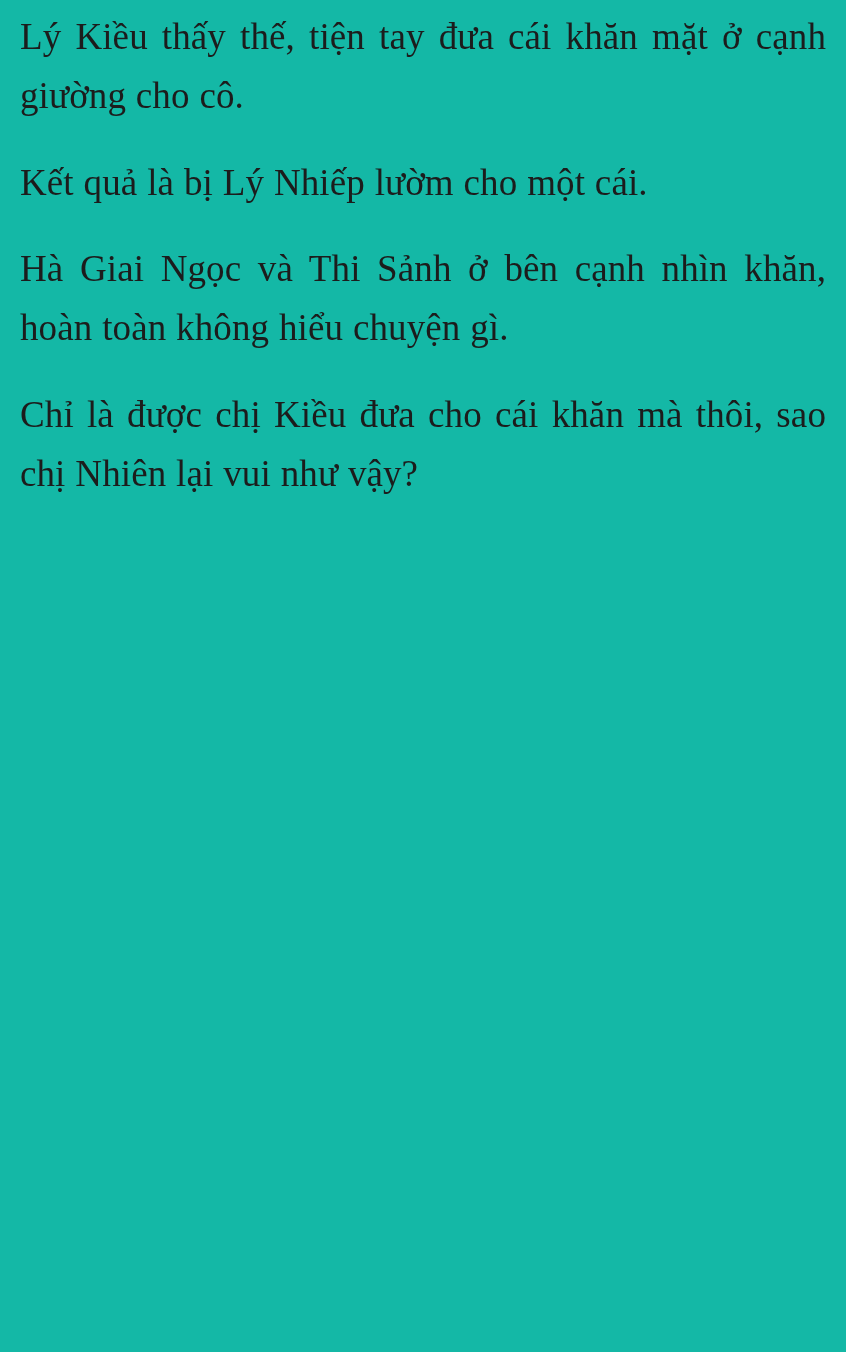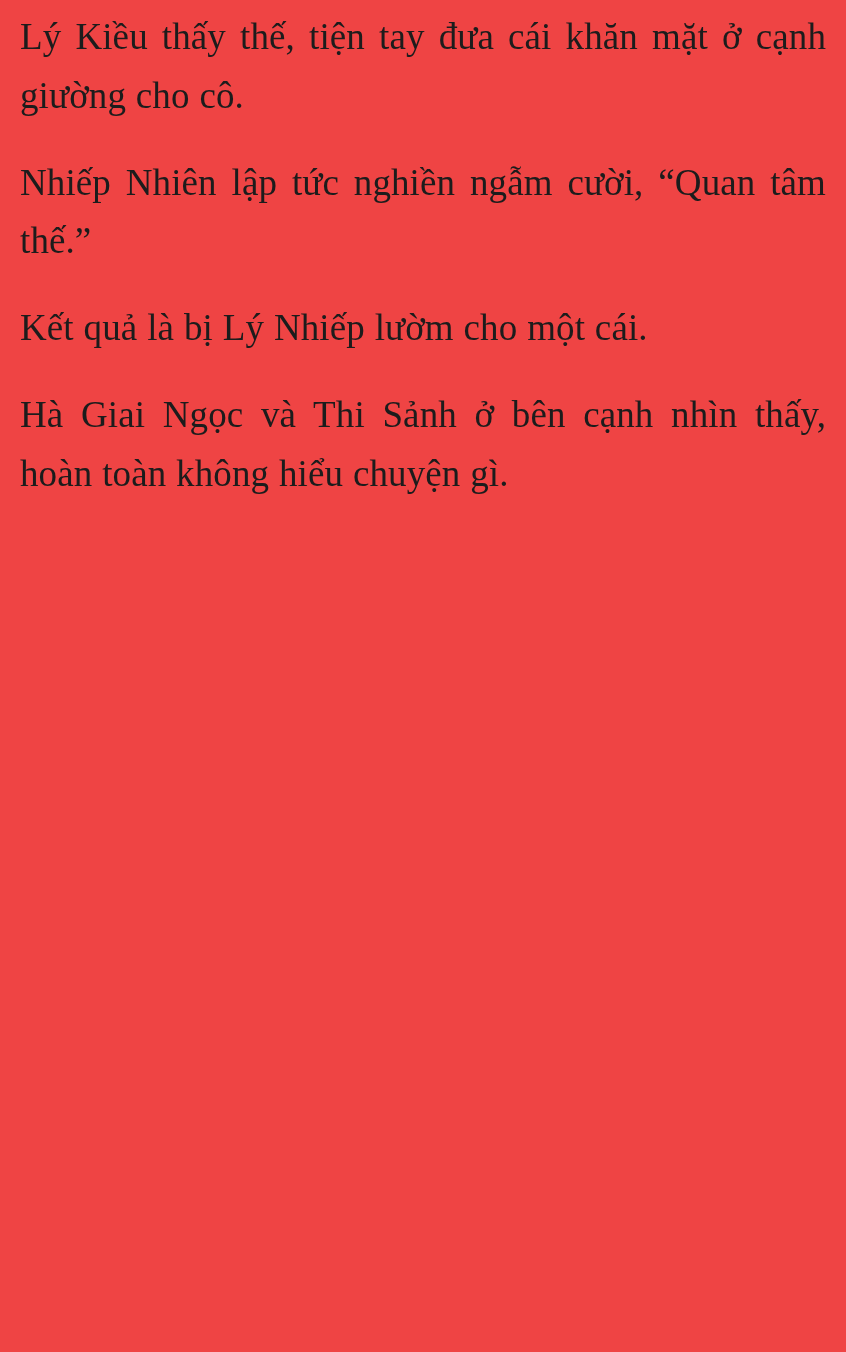--- a/index.html
+++ b/index.html
@@ -12,21 +12,21 @@
     height: 1352px;
     overflow: hidden;
     font-family: "Liberation Serif", "DejaVu Serif", serif;
     color: #1a1a1a;
   }
   .reader {
     box-sizing: border-box;
     width: 846px;
     height: 1352px;
     padding: 8px 20px 0 20px;
-    background: #ef4444;
+    background: #14b8a6;
   }
   .para {
     font-size: 37px;
     line-height: 1.59;
     margin: 0 0 28px 0;
     text-align: justify;
     text-justify: inter-word;
     letter-spacing: 0.1px;
     color: #1c1c1c;
     word-spacing: 0.5px;
@@ -52,29 +52,29 @@
 </style>
 </head>
 <body>
 
 <div class="reader">
 
   <p class="para">
     <span>Lý Kiều thấy thế, tiện tay đưa cái khăn mặt ở cạnh giường cho cô.</span>
   </p>
 
-  <p class="para">
-    <span>Nhiếp Nhiên lập tức nghiền ngẫm cười, “Quan tâm thế.”</span>
-  </p>
 
 
 
   <p class="para">
     <span>Kết quả là bị Lý Nhiếp lườm cho một cái.</span>
   </p>
 
 
   <p class="para">
-    <span>Hà Giai Ngọc và Thi Sảnh ở bên cạnh nhìn thấy, hoàn toàn không hiểu chuyện gì.</span>
+    <span>Hà Giai Ngọc và Thi Sảnh ở bên cạnh nhìn khăn, hoàn toàn không hiểu chuyện gì.</span>
   </p>
 
+  <p class="para">
+    <span>Chỉ là được chị Kiều đưa cho cái khăn mà thôi, sao chị Nhiên lại vui như vậy?</span>
+  </p>
 
 </div>
 
 </body></html>

